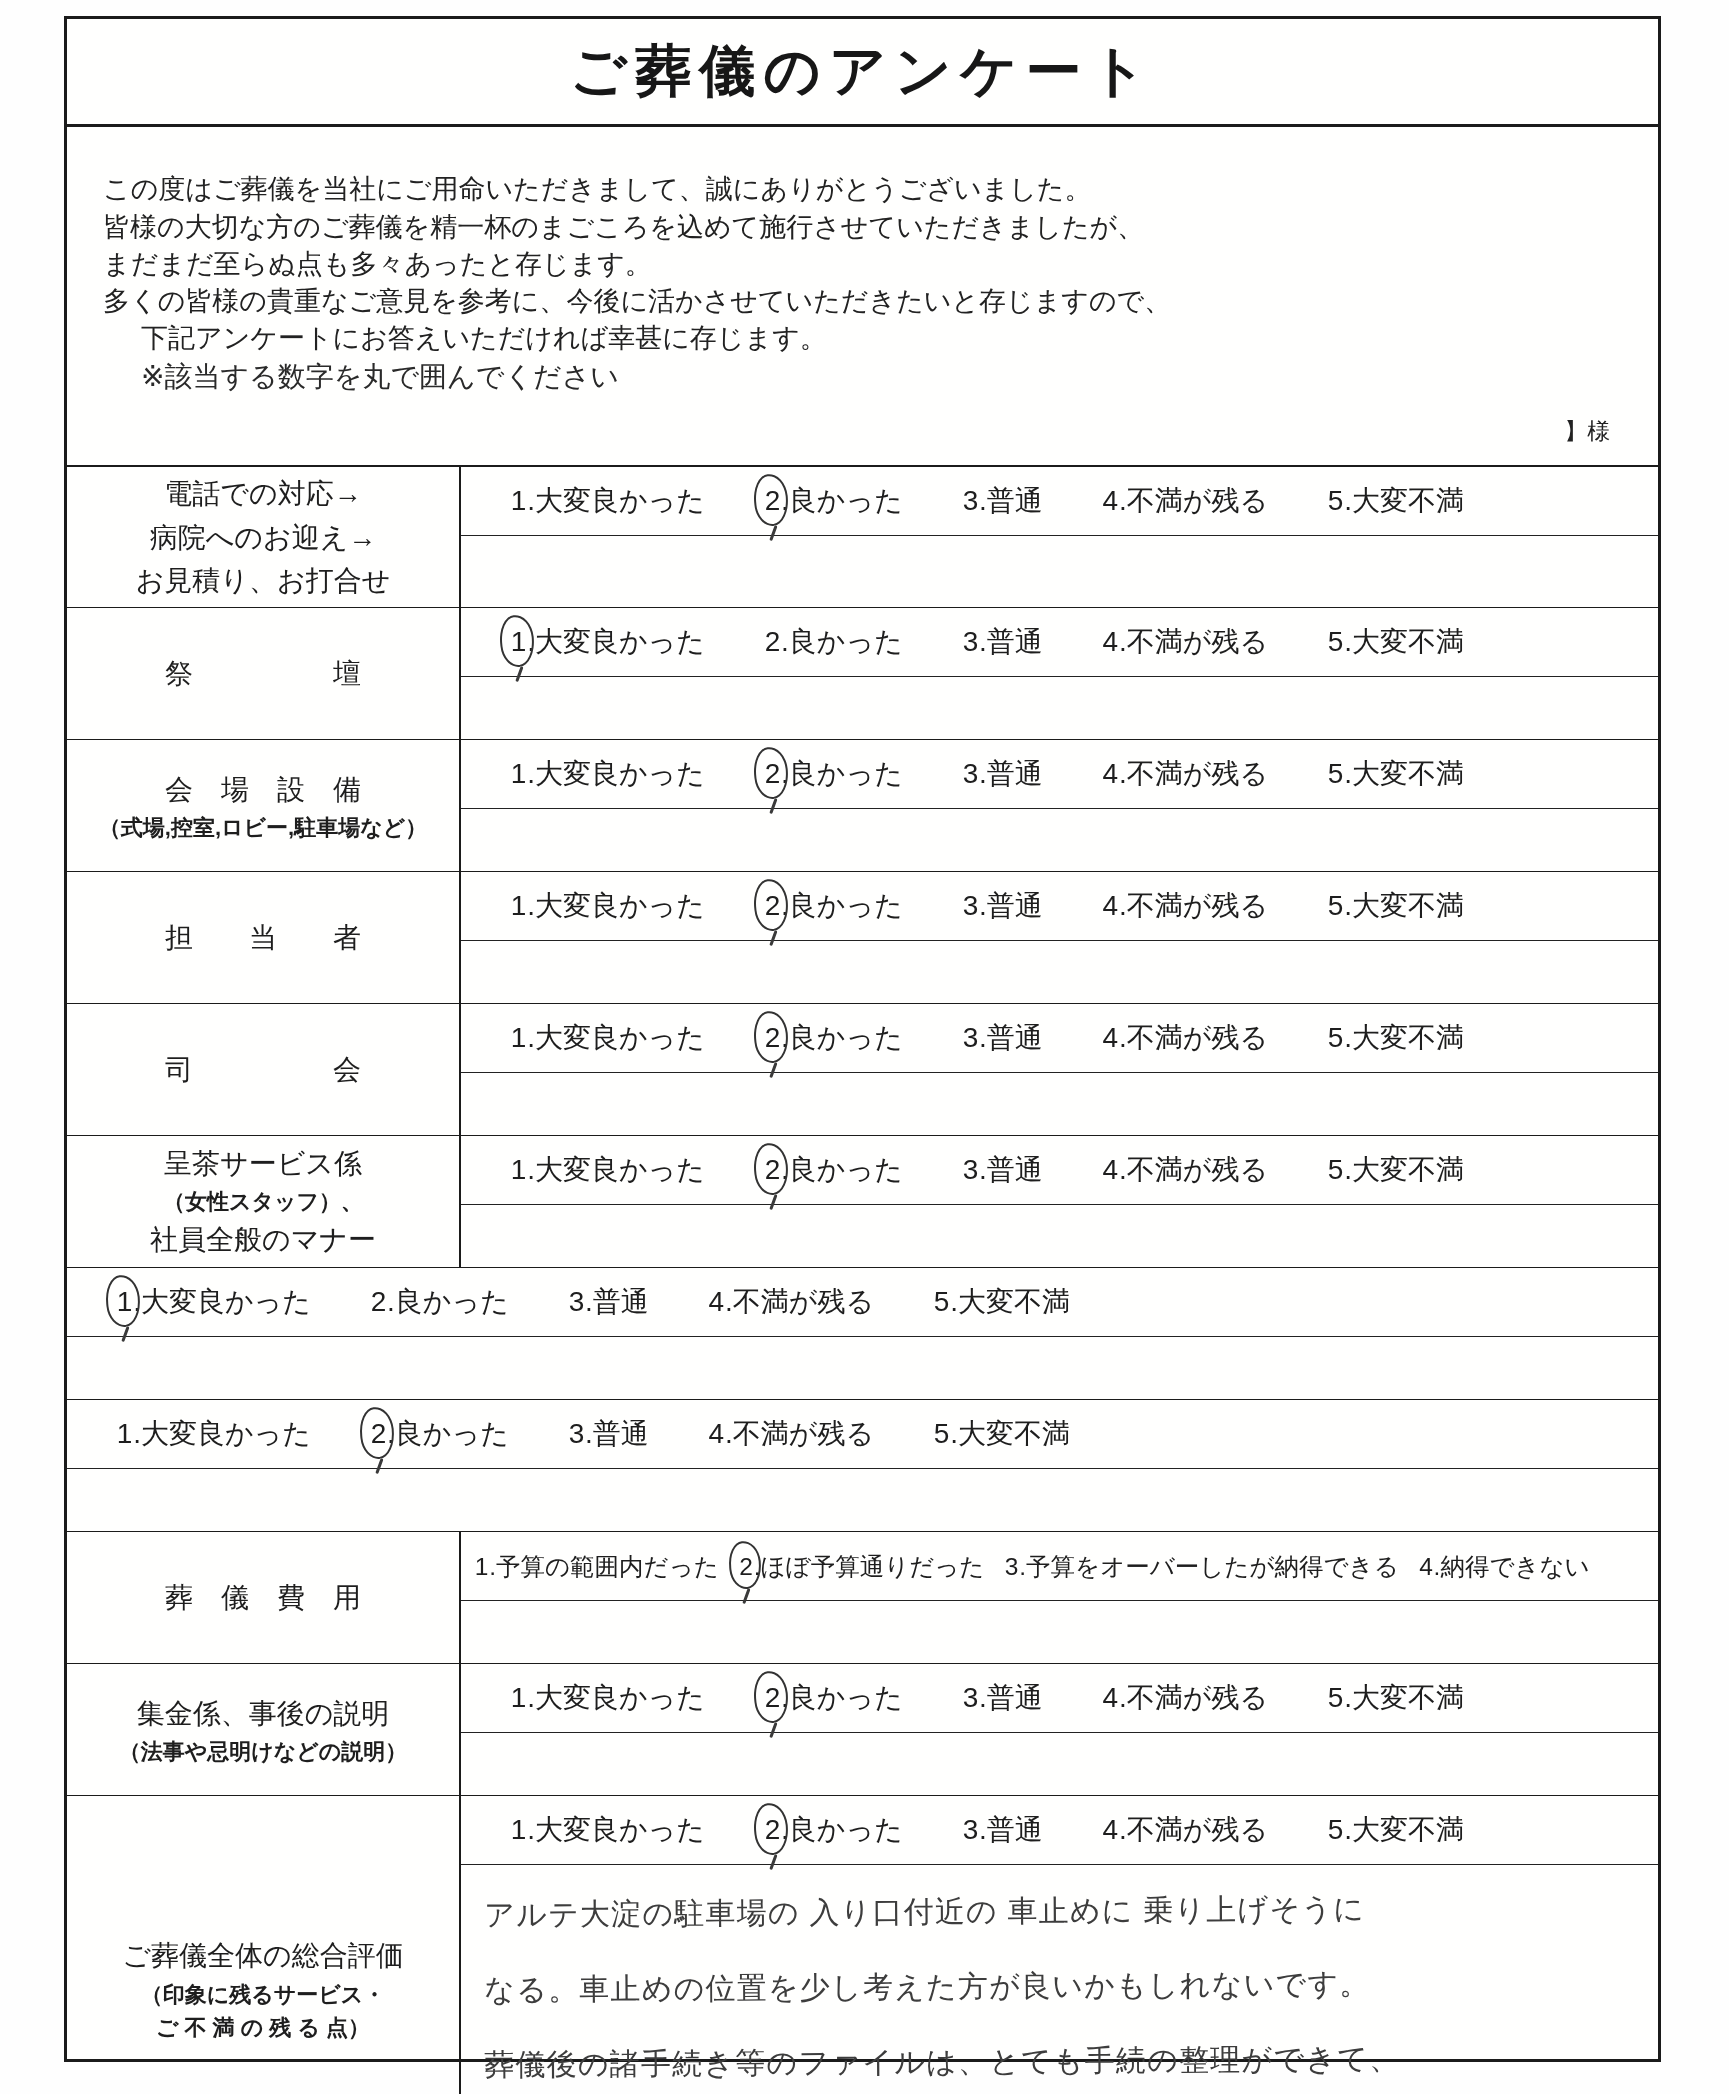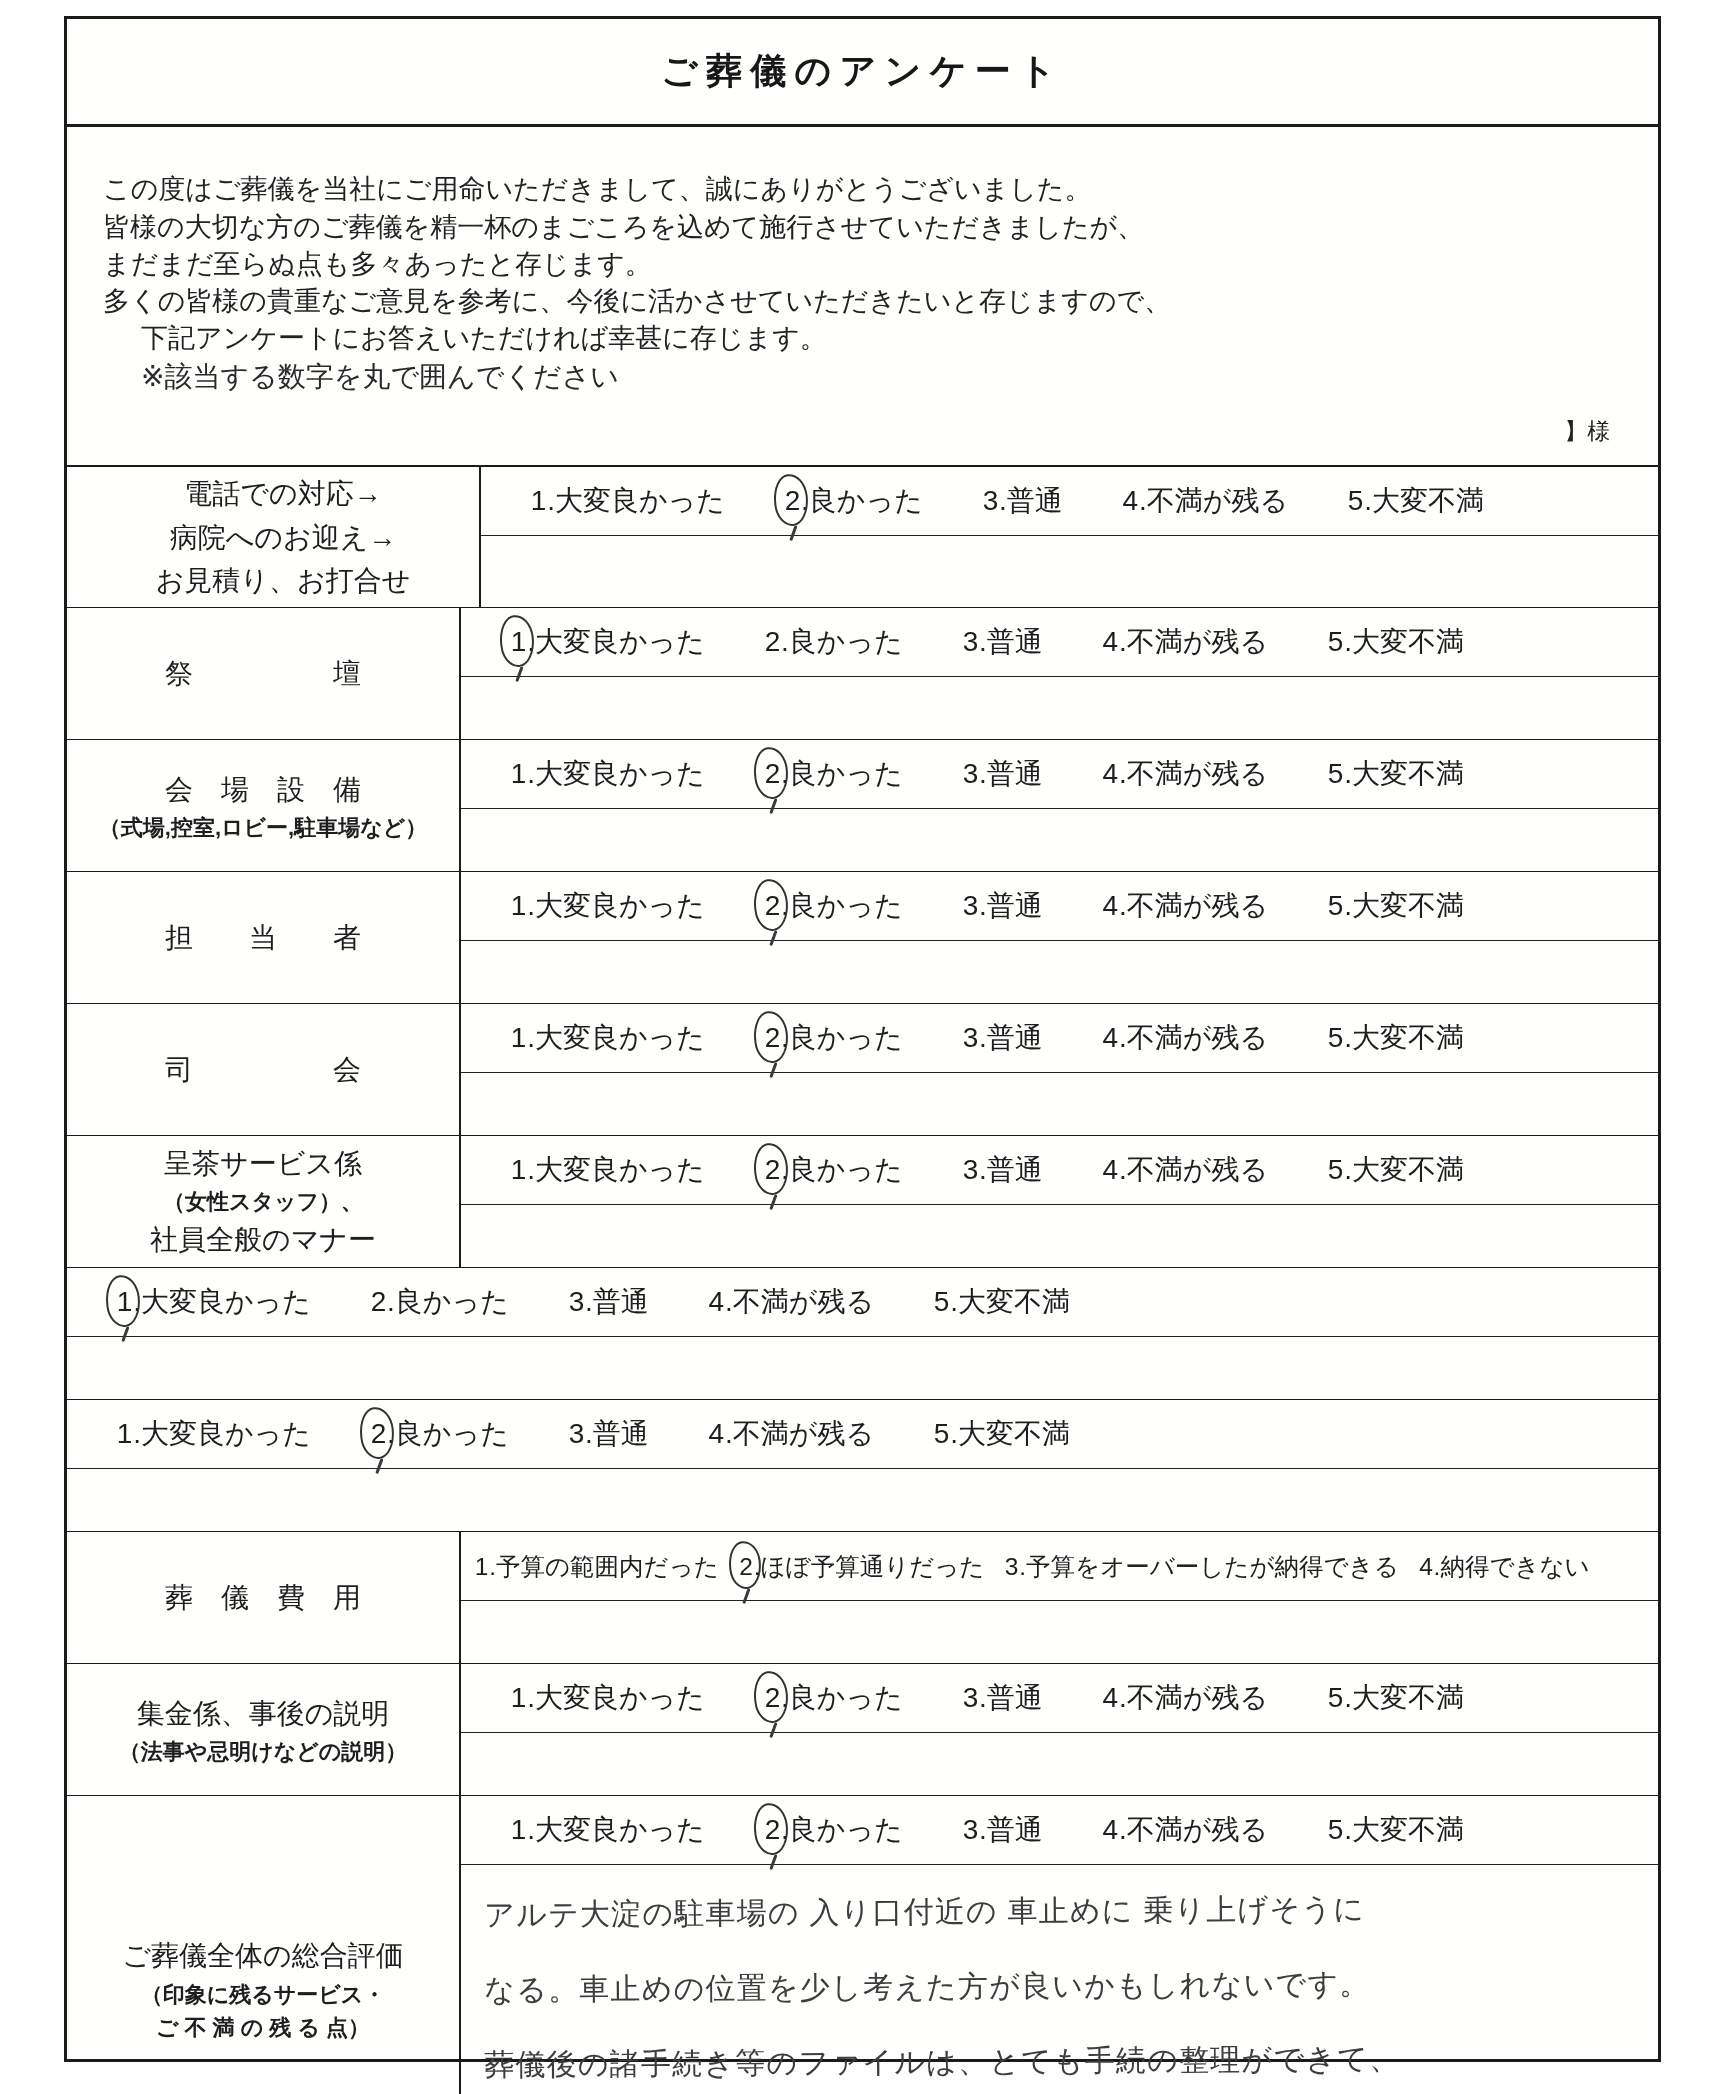--- a/index.html
+++ b/index.html
@@ -12,36 +12,36 @@
   }
   .sheet{
     position:absolute;left:64px;top:16.4px;width:1597px;height:2046px;
     box-sizing:border-box;border:3.3px solid #1b1b1b;background:#fffffe;
     display:flex;flex-direction:column;
   }
   
   .title-box{
     height:105px;flex:0 0 auto;border-bottom:3.3px solid #1b1b1b;
     display:flex;align-items:center;justify-content:center;
-    font-size:36px;font-weight:bold;letter-spacing:8.2px;color:#171717;
+    font-size:56px;font-weight:bold;letter-spacing:8.2px;color:#171717;
   }
   
   .intro{flex:0 0 auto;padding:21px 33px 4.9px 36px;font-size:27px;line-height:1.38;color:#222;margin-top:23px;}
   .intro-line{white-space:nowrap;}
   .intro-lastline{display:flex;align-items:baseline;white-space:nowrap;flex-direction:column;}
   .note{font-size:28px;margin-left:38px;color:#2a2a2a;}
   .name-line{
     display:flex;align-items:baseline;white-space:nowrap;
     margin:19.6px 14.7px 13px 95px;font-size:23px;color:#222;
   }
   .name-field{flex:1;min-width:245px;border:none;background:transparent;font:inherit;}
   
   .survey{flex:1;border-top:2.5px solid #1b1b1b;display:flex;flex-direction:column;}
   .row{display:flex;flex:0 0 132px;box-sizing:border-box;border-top:1.6px solid #1b1b1b;}
-  .row:first-child{border-top:none;padding-left:20px;}
+  .row:first-child{border-top:none;}
   .row.tall{flex:1 1 auto;}
   .cat{
     width:394px;flex:0 0 394px;box-sizing:border-box;border-right:2.5px solid #1b1b1b;
     display:flex;flex-direction:column;justify-content:center;align-items:center;
     text-align:center;font-size:28px;line-height:1.55;padding:4.9px 6.5px;color:#1e1e1e;
   }
   .cat-line{white-space:nowrap;}
   .cat-line.small{font-size:22px;line-height:1.5;font-weight:bold;}
   .right{flex:1;display:flex;flex-direction:column;min-width:0;}
   .opts{

